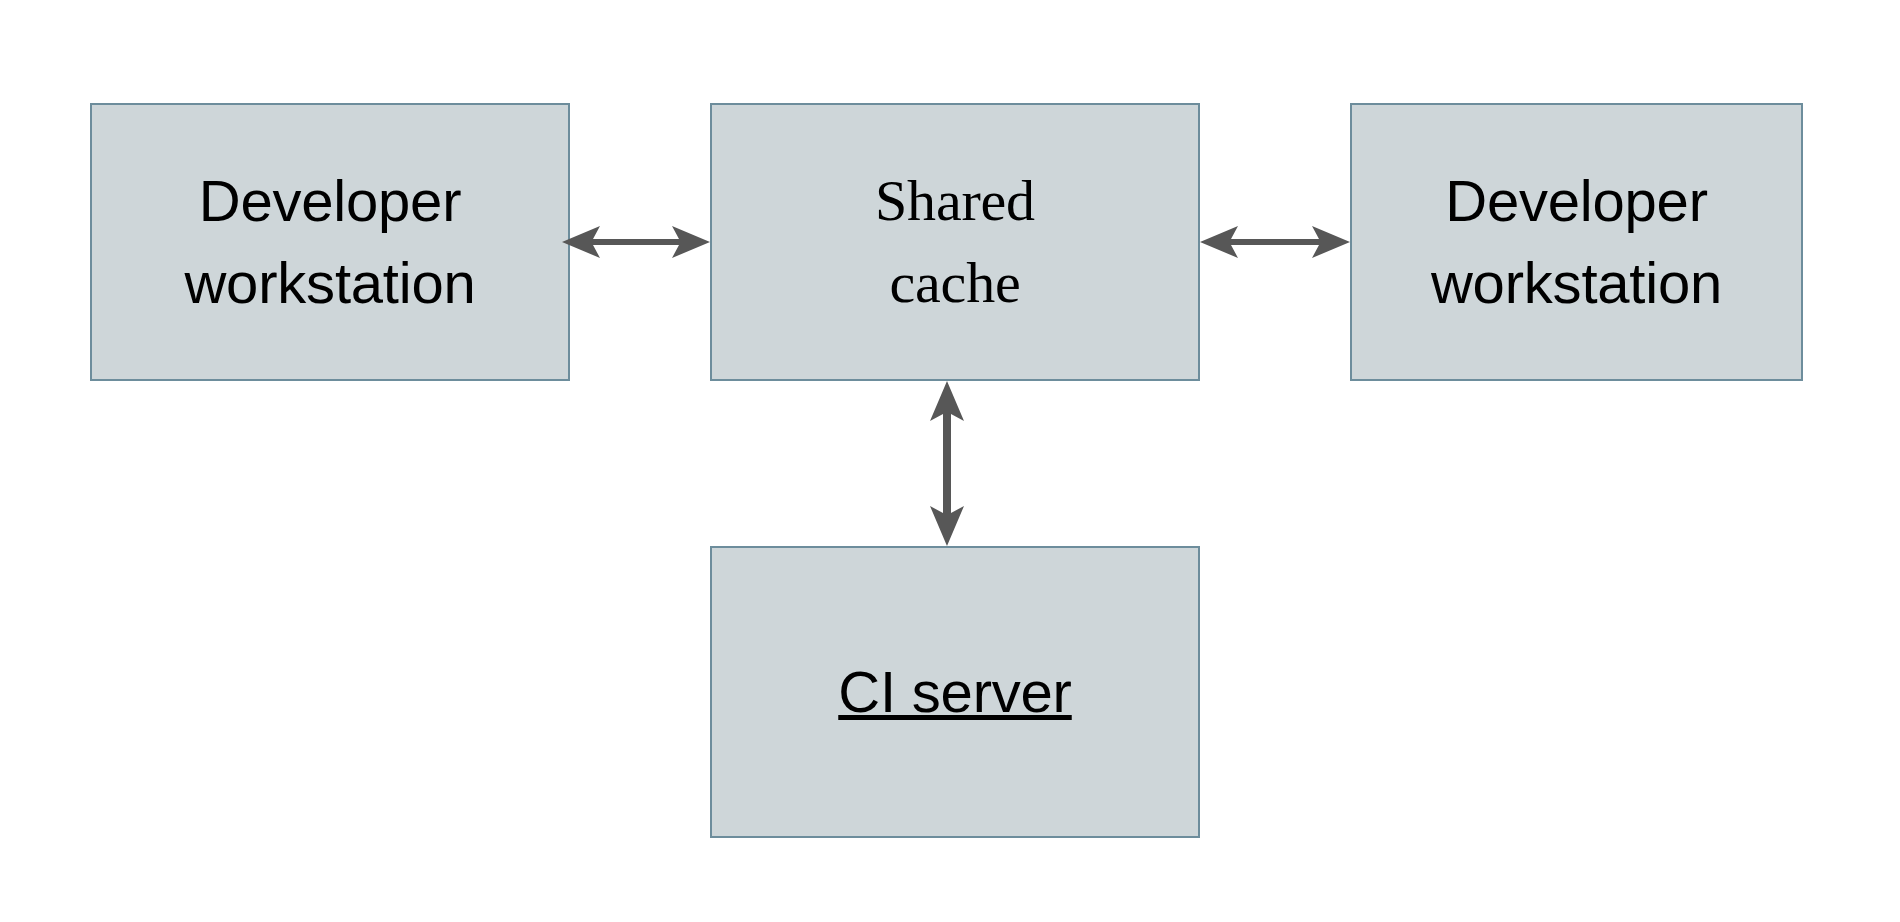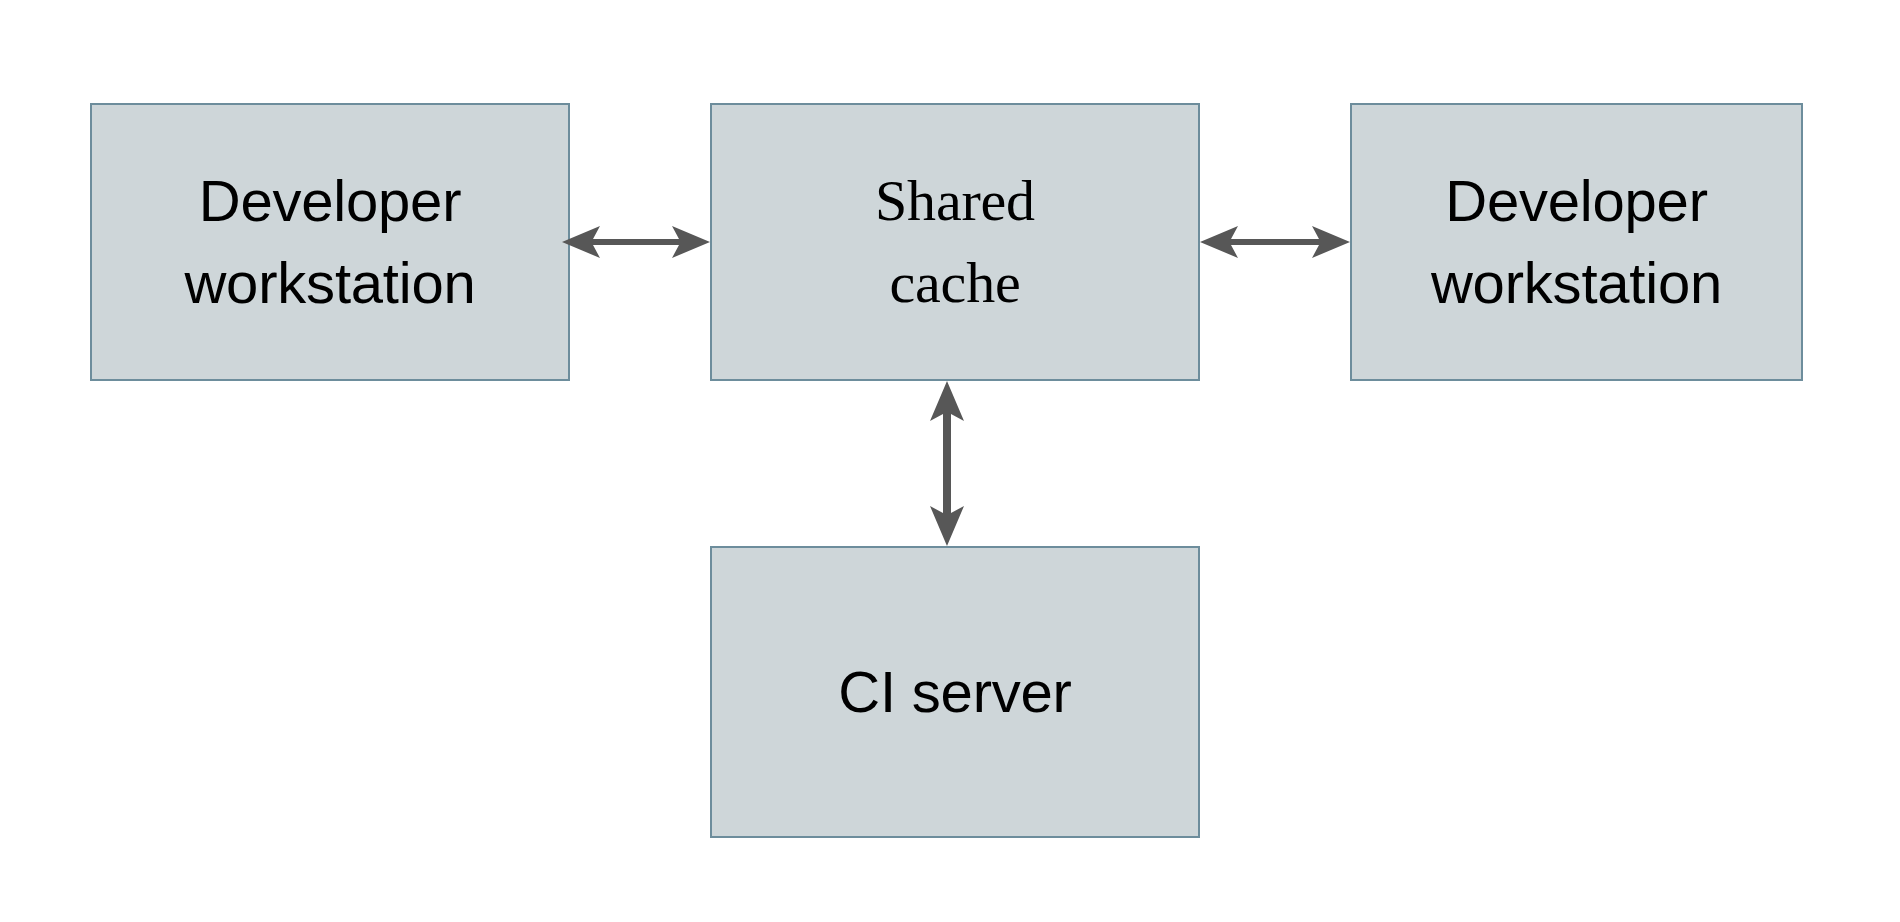--- a/index.html
+++ b/index.html
@@ -33,21 +33,21 @@
     line-height: 1.42;
     color: #000000;
     text-align: center;
     white-space: pre-line;
     letter-spacing: -0.2px;
     font-weight: 400;
   }
   #node-dev-left  { left: 90px;  top: 103px; width: 480px; height: 278px; }
   #node-cache     { left: 710px; top: 103px; width: 490px; height: 278px; font-family: Liberation Serif, serif; }
   #node-dev-right { left: 1350px;top: 103px; width: 453px; height: 278px; }
-  #node-ci        { left: 710px; top: 546px; width: 490px; height: 292px; }
+  #node-ci        { left: 710px; top: 546px; width: 490px; height: 292px; text-decoration: underline; }
 
   #node-dev-right .node-label {
     white-space: pre-line;
     width: 500px;
   }
 
   .edge {
     position: absolute;
     overflow: visible;
   }

